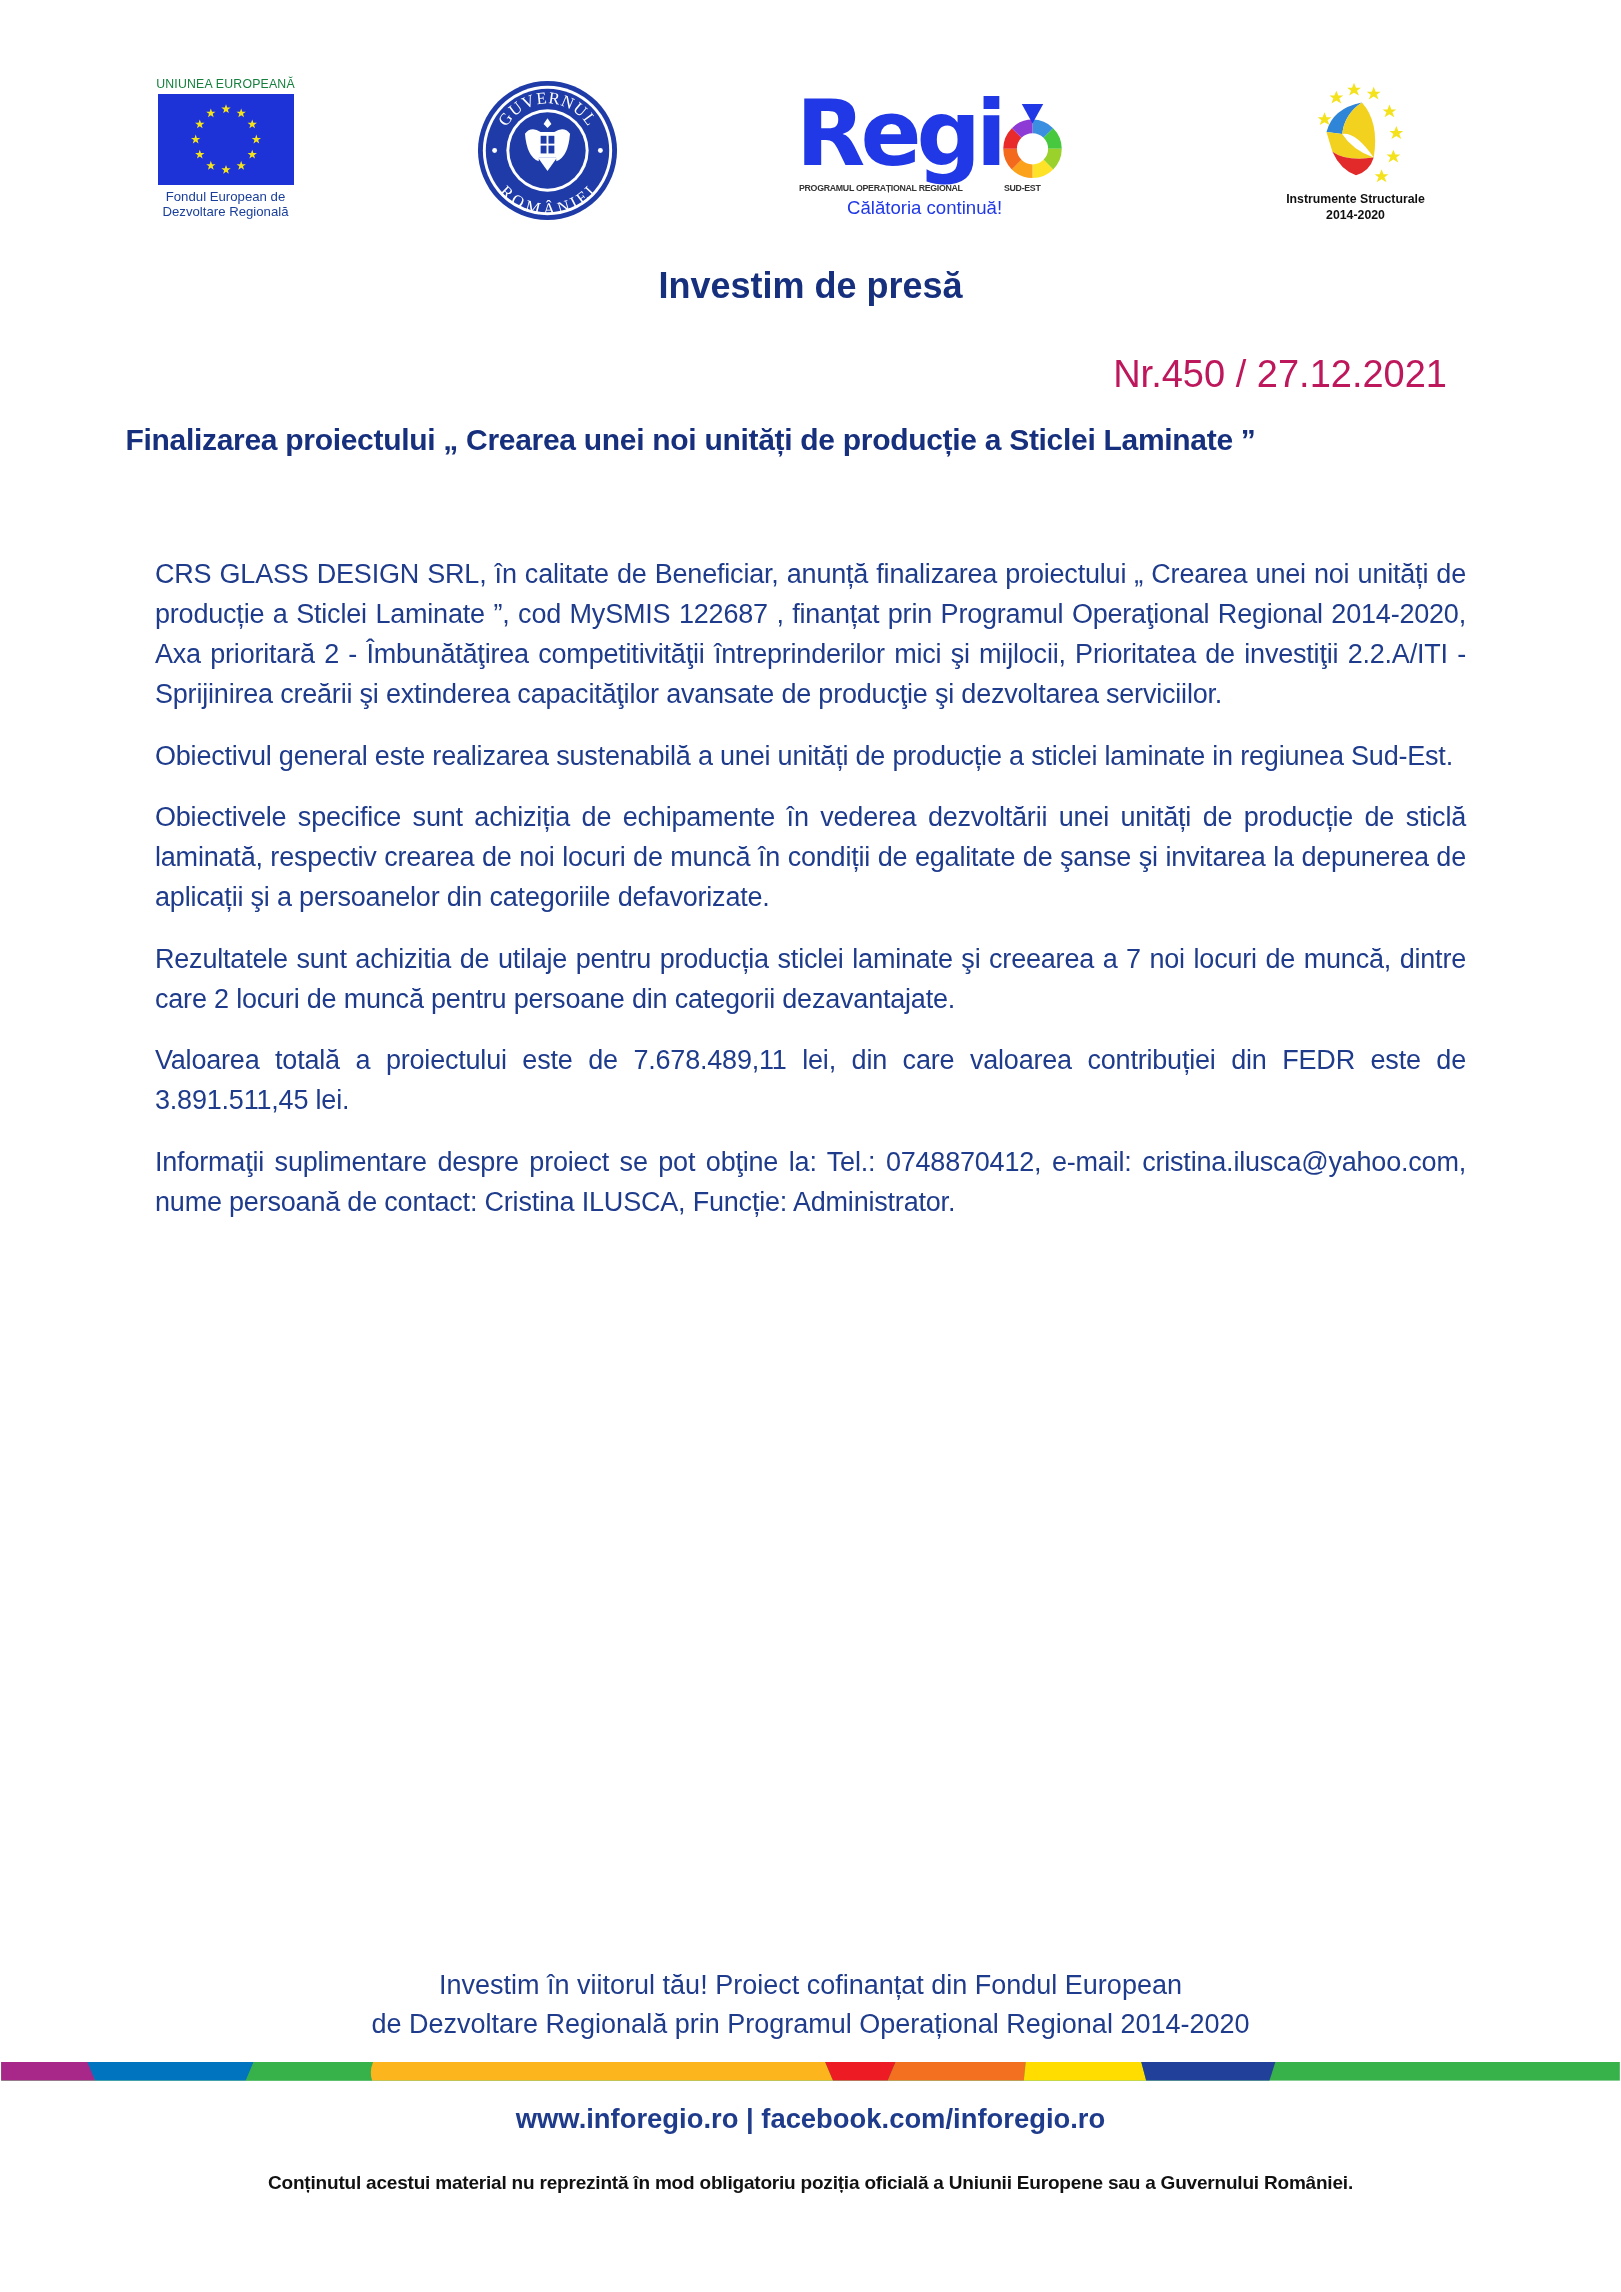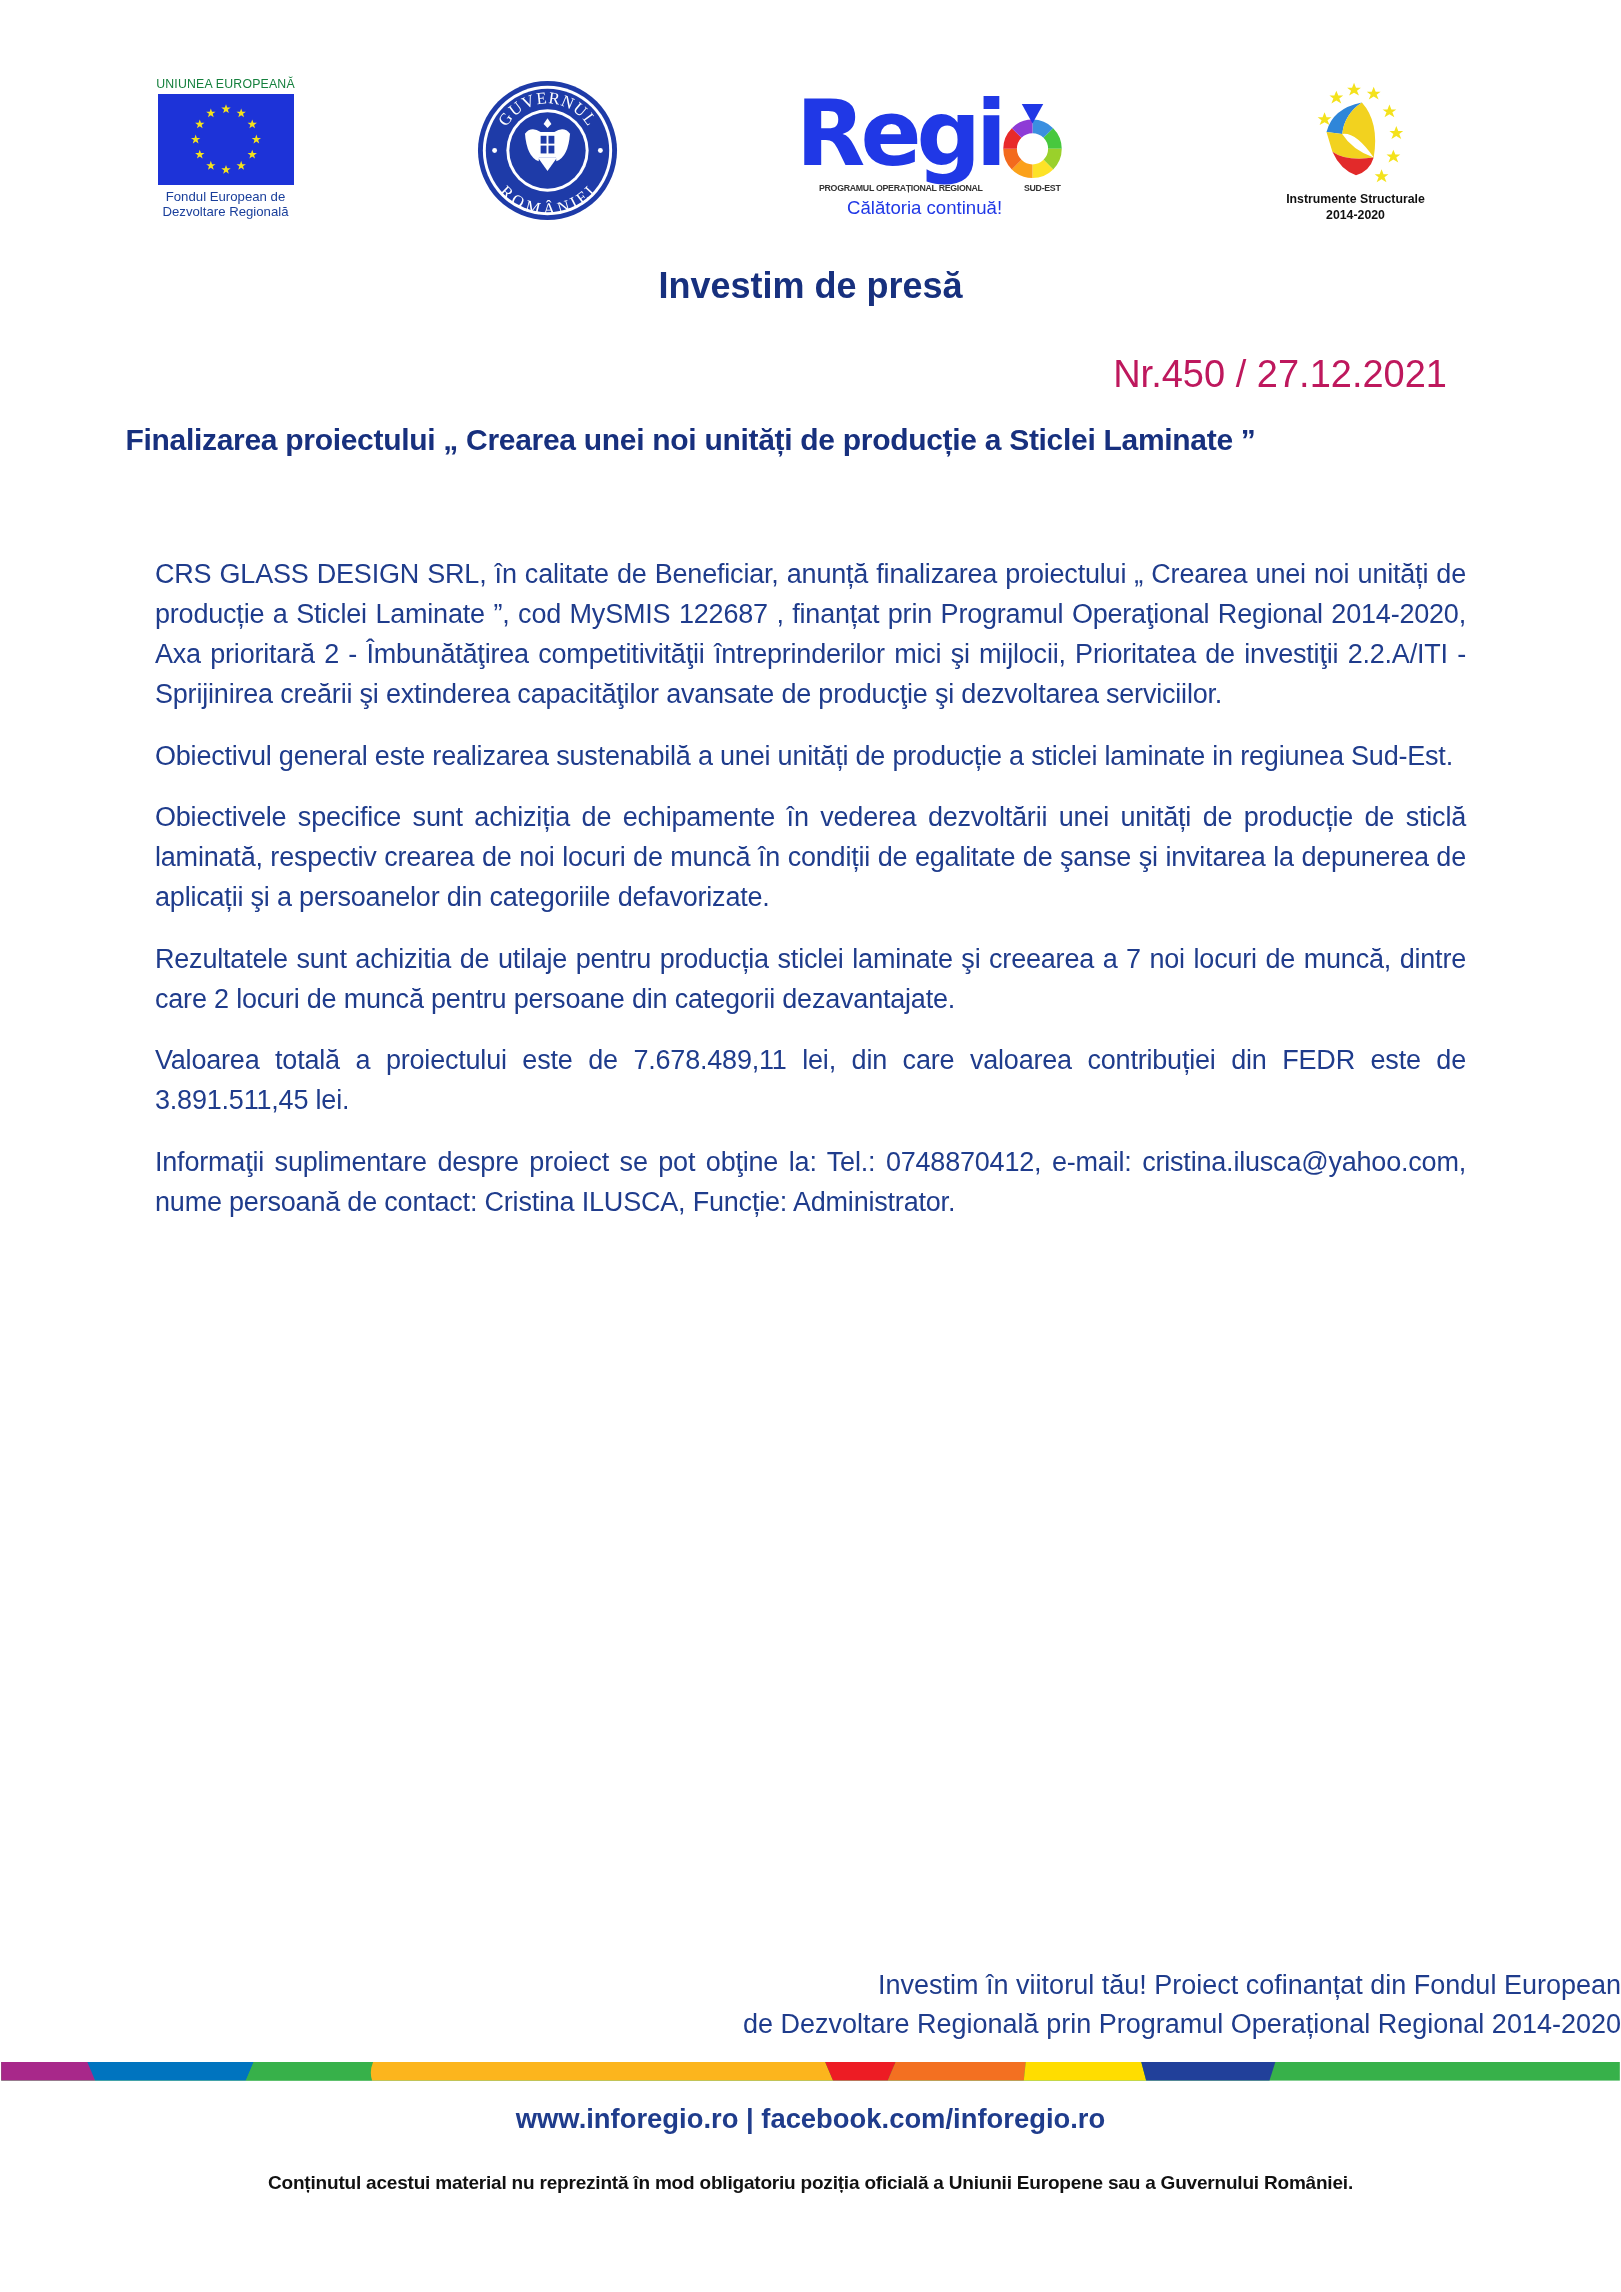--- a/index.html
+++ b/index.html
@@ -15,40 +15,40 @@
   .eu-flag svg { position: absolute; left: 0; top: 0; }
   .eu-bottom { font-size: 13.2px; line-height: 15.7px; color: #1a3f9b; white-space: nowrap; }
 
   
   .gov-logo { position: absolute; left: 476px; top: 9.8px; width: 143px; height: 143px; }
 
   
   .regio-logo { position: absolute; left: 796px; top: 23.5px; width: 294px; height: 127px; }
   .regio-word { position: absolute; left: 0; top: -17.6px; font-family: "DejaVu Sans", sans-serif; font-weight: bold; font-size: 90px; color: #2038e6; letter-spacing: -4.9px; line-height: 118px; }
   .regio-ring { position: absolute; left: 204px; top: 9.8px; }
-  .regio-sub { position: absolute; left: 23px; top: 90px; width: 267px; font-size: 8.8px; font-weight: bold; color: #333; letter-spacing: -0.3px; }
+  .regio-sub { position: absolute; left: 3px; top: 90px; width: 267px; font-size: 8.8px; font-weight: bold; color: #333; letter-spacing: -0.3px; }
   .regio-sub .sud { position: absolute; right: 25.5px; top: 0; }
   .regio-tag { position: absolute; left: 51px; top: 104px; font-size: 18.6px; color: #2038e6; white-space: nowrap; }
 
   
   .is-logo { position: absolute; left: 1272px; top: 3.9px; width: 167px; height: 157px; text-align: center; }
   .is-logo svg { display: block; margin: 0 auto; }
   .is-text { font-size: 12.3px; font-weight: bold; color: #111; line-height: 13.7px; margin-top: 2px; }
 
   
   .doc-title { position: absolute; top: 265px; left: 0; width: 1621px; text-align: center; font-size: 36px; font-weight: bold; color: #17307e; }
   .doc-number { position: absolute; top: 353px; right: 174px; font-size: 38px; color: #be185d; }
   .doc-subtitle { position: absolute; top: 423px; left: 0; width: 1381px; text-align: center; font-size: 30px; font-weight: bold; color: #17307e; letter-spacing: -0.3px; }
 
   
   .body-text { position: absolute; top: 554px; left: 155px; width: 1311px; font-size: 27px; line-height: 40px; color: #1f3c8c; text-align: justify; letter-spacing: -0.2px; }
   .body-text p { margin-bottom: 21.6px; }
 
   
-  .footer-invest { position: absolute; top: 1966px; left: 0; width: 1621px; text-align: right; font-size: 27px; line-height: 39px; color: #1f3c8c; }
+  .footer-invest { position: absolute; top: 1966px; left: 0; width: 1621px; text-align: center; font-size: 27px; line-height: 39px; color: #1f3c8c; }
   .stripe { position: absolute; top: 2062px; left: 0; width: 1621px; height: 18.6px; }
   .stripe svg { display: block; }
   .footer-links { position: absolute; top: 2103px; left: 0; width: 1621px; text-align: center; font-size: 27.4px; font-weight: bold; color: #1f3c8c; }
   .footer-disclaimer { position: absolute; top: 2172px; left: 0; width: 1621px; text-align: center; font-size: 19px; font-weight: bold; color: #111; letter-spacing: -0.2px; }
 </style>
 </head>
 <body>
 
 <div class="logo-row">
 

